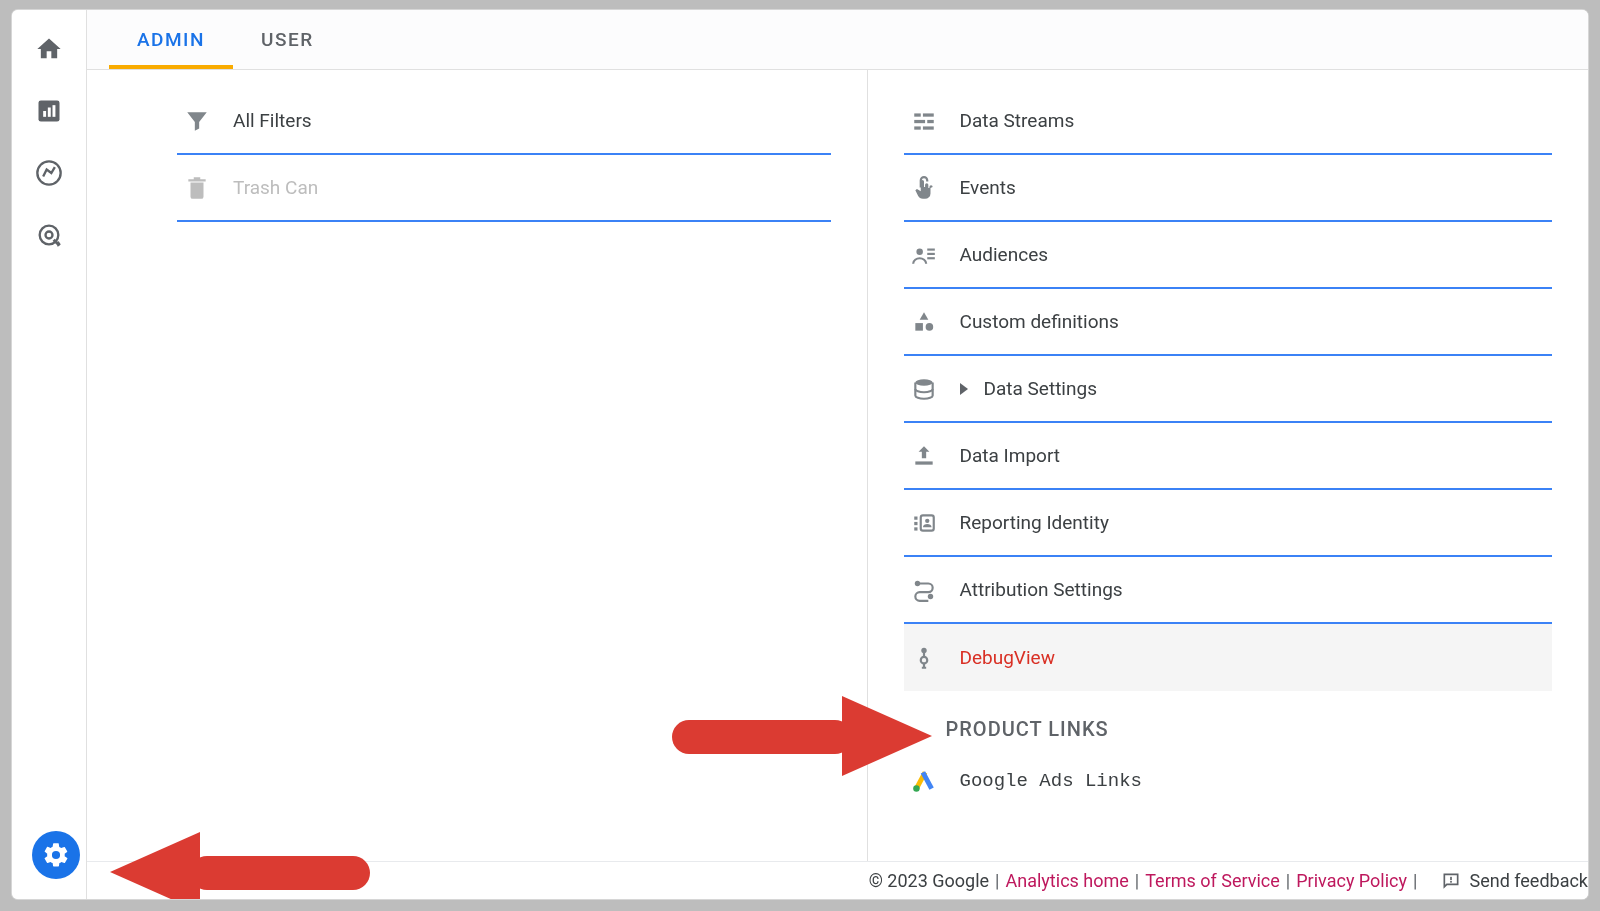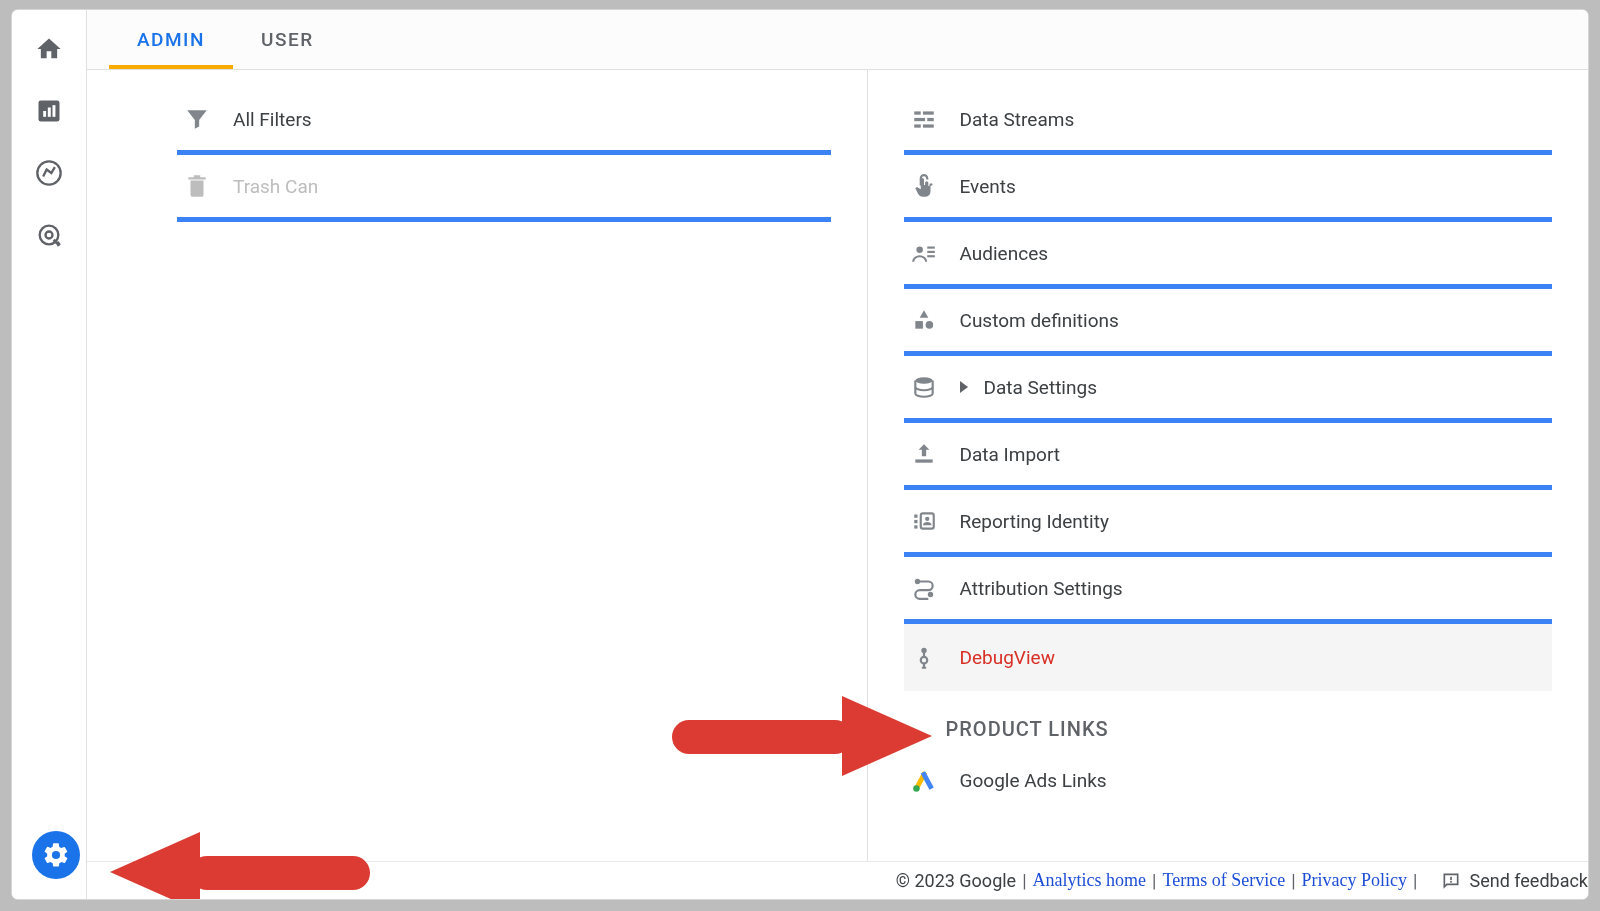--- a/index.html
+++ b/index.html
@@ -12,33 +12,33 @@
   .gear-btn svg { width: 28px; height: 28px; fill: #fff; }
   .content { position: absolute; left: 75px; top: 0; right: 0; bottom: 0; display: flex; flex-direction: column; background: #fcfcfd; }
   .tabs { display: flex; border-bottom: 1px solid #e0e0e0; padding-left: 22px; background: #fcfcfd; }
   .tab { padding: 18px 28px 14px; font-size: 19px; letter-spacing: 1.5px; color: #5f6368; font-weight: 500; cursor: pointer; }
   .tab.active { color: #1a73e8; border-bottom: 4px solid #f9ab00; }
   .panel-body { flex: 1; display: flex; background: #fff; margin-top: 0; overflow: hidden; position: relative; }
   .col-left { width: 52%; border-right: 1px solid #e0e0e0; padding-top: 18px; }
   .col-right { flex: 1; padding-top: 18px; overflow-y: hidden; }
   .menu-list { margin-left: 90px; margin-right: 36px; }
   .menu-list.right { margin-left: 36px; margin-right: 36px; }
-  .menu-item { display: flex; align-items: center; height: 67px; border-bottom: 5px solid #3b82f6; cursor: pointer; gap: 22px; padding-left: 6px; }
-  .menu-item.noborder { border-bottom: none; }
+  .menu-item { display: flex; align-items: center; height: 67px; border-bottom: 2px solid #3b82f6; cursor: pointer; gap: 22px; padding-left: 6px; }
+  .menu-item.noborder { border-bottom: none; font-family: Liberation Mono, monospace; }
   .menu-item.selected { background: #f5f5f5; border-bottom: none; }
   .menu-item .mi-icon { width: 28px; height: 28px; color: #80868b; display: flex; align-items: center; justify-content: center; }
   .menu-item .mi-icon svg { width: 26px; height: 26px; fill: #80868b; }
   .menu-item .mi-label { font-size: 19px; color: #3c4043; }
   .menu-item.disabled .mi-label { color: #bdbdbd; }
   .menu-item.disabled .mi-icon svg { fill: #bdbdbd; }
   .menu-item.selected .mi-label { color: #d93025; }
   .section-header { font-size: 20px; letter-spacing: 1px; color: #5f6368; font-weight: 500; padding: 26px 0 6px 42px; }
   .expander { width: 0; height: 0; border-top: 6px solid transparent; border-bottom: 6px solid transparent; border-left: 8px solid #5f6368; margin-right: -6px; }
   .footer { position: absolute; left: 75px; right: 0; bottom: 0; height: 38px; background: #fff; display: flex; align-items: center; justify-content: flex-end; font-size: 18px; color: #3c4043; padding: 0 0 0 12px; border-top: 1px solid #e8eaed; }
-  .footer a { color: #1d4ed8; text-decoration: none; font-family: Liberation Serif, serif; }
+  .footer a { color: #be185d; text-decoration: none; }
   .footer .sep { margin: 0 6px; color: #5f6368; }
   .footer .feedback { margin-left: 18px; display: flex; align-items: center; gap: 8px; color: #3c4043; white-space: nowrap; }
   .footer .feedback svg { width: 20px; height: 20px; fill: #5f6368; }
   .arrow { position: absolute; pointer-events: none; }
   .arrow svg { display: block; }
 </style>
 </head>
 <body>
 
 <div class="frame">

